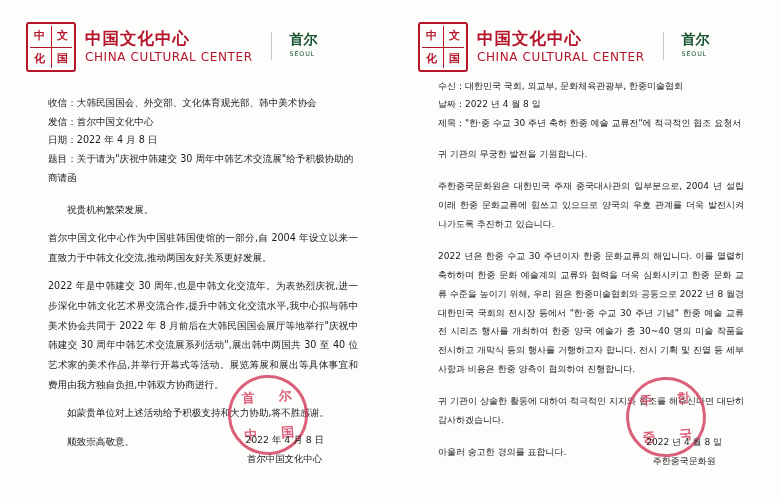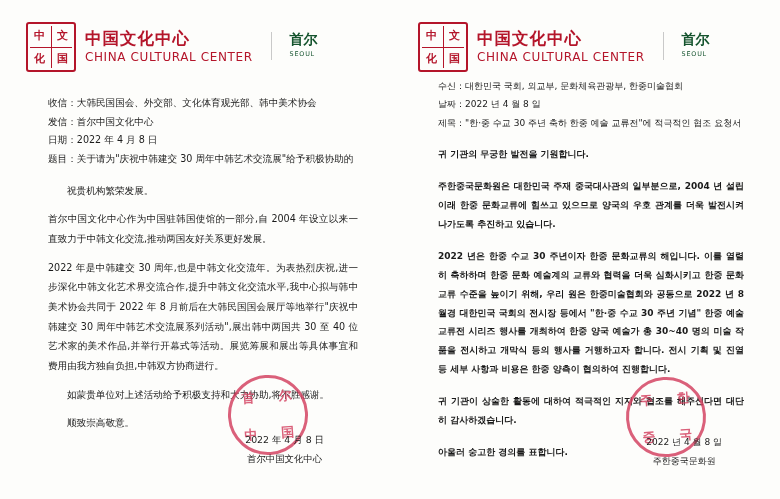--- a/index.html
+++ b/index.html
@@ -164,21 +164,21 @@
     white-space: nowrap;
   }
   .kpara {
     font-size: 9px;
     line-height: 2.1;
     margin-top: 13px;
     padding-left: 26px;
     padding-right: 10px;
     text-align: justify;
   }
-  .kpara.ind { text-indent: 0; font-weight: bold; }
+  .kpara.ind { text-indent: 0; }
 
   
   .sign-area {
     position: absolute;
     bottom: 16px;
     right: 0;
     width: 100%;
     height: 96px;
   }
   .sign-block {
@@ -262,20 +262,21 @@
       </div>
       <div class="field-row">
         <span>发信</span>：<span>首尔中国文化中心</span>
       </div>
       <div class="field-row">
         <span>日期</span>：<span>2022 年 4 月 8 日</span>
       </div>
       <div class="field-row wrap">
         <span>题目</span>：<span>关于请为"庆祝中韩建交 30 周年中韩艺术交流展"给予积极协助的</span>
       </div>
+      <div class="field-cont">商请函</div>
     </div>
 
     <div class="para indent">祝贵机构繁荣发展。</div>
     <div class="para block tight">首尔中国文化中心作为中国驻韩国使馆的一部分,自 2004 年设立以来一直致力于中韩文化交流,推动两国友好关系更好发展。</div>
     <div class="para block tight">2022 年是中韩建交 30 周年,也是中韩文化交流年。为表热烈庆祝,进一步深化中韩文化艺术界交流合作,提升中韩文化交流水平,我中心拟与韩中美术协会共同于 2022 年 8 月前后在大韩民国国会展厅等地举行"庆祝中韩建交 30 周年中韩艺术交流展系列活动",展出韩中两国共 30 至 40 位艺术家的美术作品,并举行开幕式等活动。展览筹展和展出等具体事宜和费用由我方独自负担,中韩双方协商进行。</div>
     <div class="para indent tight">如蒙贵单位对上述活动给予积极支持和大力协助,将不胜感谢。</div>
     <div class="para indent tight">顺致崇高敬意。</div>
 
     <div class="sign-area">
       <div class="round-seal seal-left">

